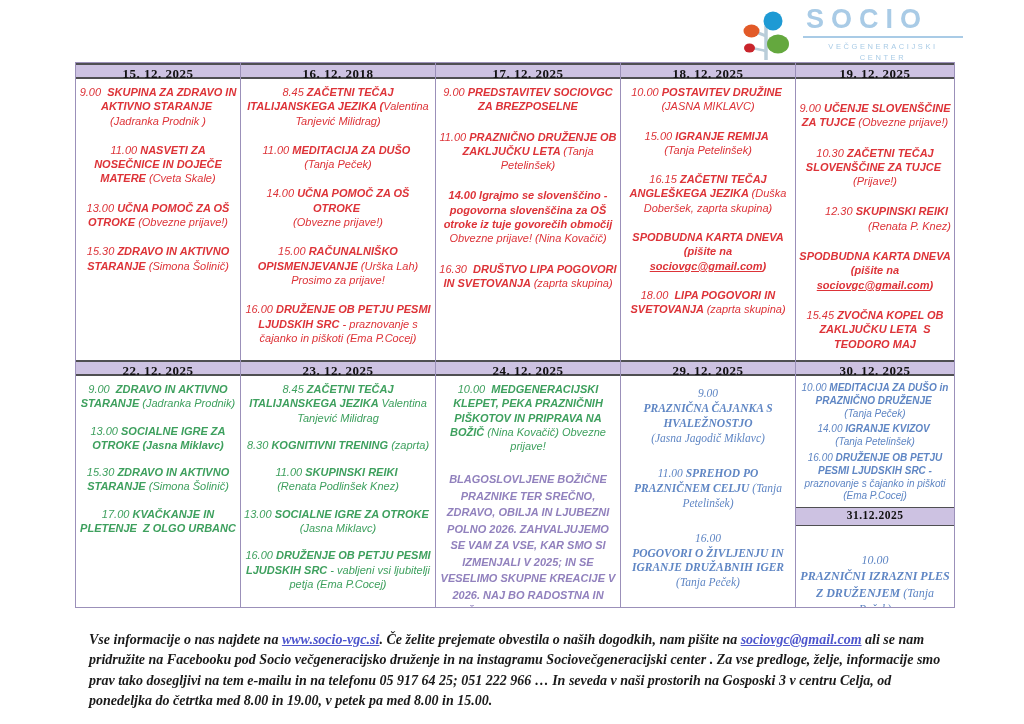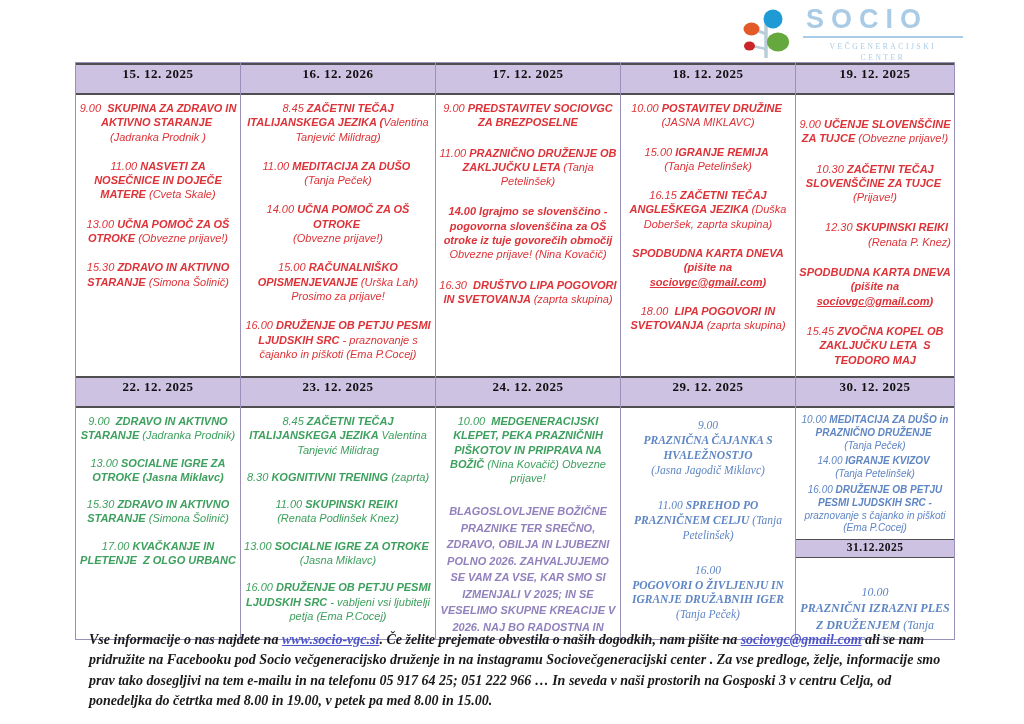--- a/index.html
+++ b/index.html
@@ -1,34 +1,34 @@
 <!DOCTYPE html>
 <html style="--red: #dd3338; --green: #3ea05e; --blue: #5f86c4; --purple: #9181bd; --header_bg: #cdc2e2; --border: #9b90b9; --link: #4d55cc; --logo_blue: #a9cbe6;"><head>
 <meta charset="utf-8">
 <title>SOCIO VGC urnik</title>
 <style>
   html,body{margin:0;padding:0;background:#fff;}
   .page{position:relative;width:1024px;height:724px;background:#ffffff;overflow:hidden;
         font-family:"Liberation Sans",sans-serif;}
 
   
-  .logo{position:absolute;left:740px;top:6px;display:flex;align-items:center;gap:9px;}
+  .logo{position:absolute;left:740px;top:6px;display:flex;align-items:flex-end;gap:9px;}
   .logo-text{width:160px;}
   .logo-title{font-weight:700;font-size:27px;letter-spacing:7px;color:var(--logo_blue);line-height:1;padding-left:3px;}
   .logo-rule{height:2px;background:var(--logo_blue);margin:3px 0 3px;}
-  .logo-sub{font-size:7.5px;letter-spacing:2.6px;color:var(--logo_blue);text-align:center;line-height:1.5;font-family:Liberation Serif, serif;}
+  .logo-sub{font-size:7.5px;letter-spacing:2.6px;color:var(--logo_blue);text-align:center;line-height:1.5;}
 
   
   .schedule{position:absolute;left:75px;top:62px;width:880px;border:1px solid var(--border);box-sizing:border-box;background:#fff;}
   .week{display:flex;}
   .col{box-sizing:border-box;display:flex;flex-direction:column;}
   .col + .col{border-left:1px solid var(--border);}
   .c1{width:164px}.c2{width:195px}.c3{width:185px}.c4{width:175px}.c5{width:159px}
 
-  .date-hd{height:32px;line-height:17px;background:var(--header_bg);
+  .date-hd{height:16px;line-height:17px;background:var(--header_bg);
            border-top:2px solid #4f4f52;border-bottom:2px solid #4f4f52;
            text-align:center;font-family:"Liberation Serif",serif;font-weight:700;
            font-size:13px;color:#101010;box-sizing:border-box;letter-spacing:.5px;}
 
   .col-body{padding:6px 3px;overflow:hidden;box-sizing:border-box;}
   .w1 .col-body{height:281px;}
   .w2 .col-body{height:231px;}
 
   .event{font-style:italic;font-size:11px;line-height:1.3;text-align:center;
          white-space:pre-wrap;margin-bottom:15px;}
@@ -81,21 +81,21 @@
           <div class="date-hd">15. 12. 2025</div>
           <div class="col-body">
             <div class="event" style="color: rgb(221, 51, 56);"><span>9.00  </span><span class="b">SKUPINA ZA ZDRAVO IN AKTIVNO STARANJE </span><span>
 (Jadranka Prodnik )</span></div>
             <div class="event" style="color: rgb(221, 51, 56);"><span>11.00 </span><span class="b">NASVETI ZA NOSEČNICE IN DOJEČE MATERE </span><span>(Cveta Skale)</span></div>
             <div class="event" style="color: rgb(221, 51, 56);"><span>13.00 </span><span class="b">UČNA POMOČ ZA OŠ OTROKE </span><span>(Obvezne prijave!)</span></div>
             <div class="event" style="color: rgb(221, 51, 56);"><span>15.30 </span><span class="b">ZDRAVO IN AKTIVNO STARANJE </span><span>(Simona Šolinič)</span></div>
           </div>
         </div>
         <div class="col c2">
-          <div class="date-hd">16. 12. 2026</div>
+          <div class="date-hd">16. 12. 2018</div>
           <div class="col-body">
             <div class="event" style="color: rgb(221, 51, 56);"><span>8.45 </span><span class="b">ZAČETNI TEČAJ ITALIJANSKEGA JEZIKA (</span><span>Valentina Tanjević Milidrag)</span></div>
             <div class="event" style="color: rgb(221, 51, 56);"><span>11.00 </span><span class="b">MEDITACIJA ZA DUŠO </span><span>
 (Tanja Peček)</span></div>
             <div class="event" style="color: rgb(221, 51, 56);"><span>14.00 </span><span class="b">UČNA POMOČ ZA OŠ OTROKE </span><span>
 (Obvezne prijave!)</span></div>
             <div class="event" style="color: rgb(221, 51, 56);"><span>15.00 </span><span class="b">RAČUNALNIŠKO OPISMENJEVANJE </span><span>(Urška Lah) Prosimo za prijave!</span></div>
             <div class="event" style="color: rgb(221, 51, 56);"><span>16.00 </span><span class="b">DRUŽENJE OB PETJU PESMI LJUDSKIH SRC </span><span>- praznovanje s čajanko in piškoti (Ema P.Cocej)</span></div>
           </div>
         </div>

